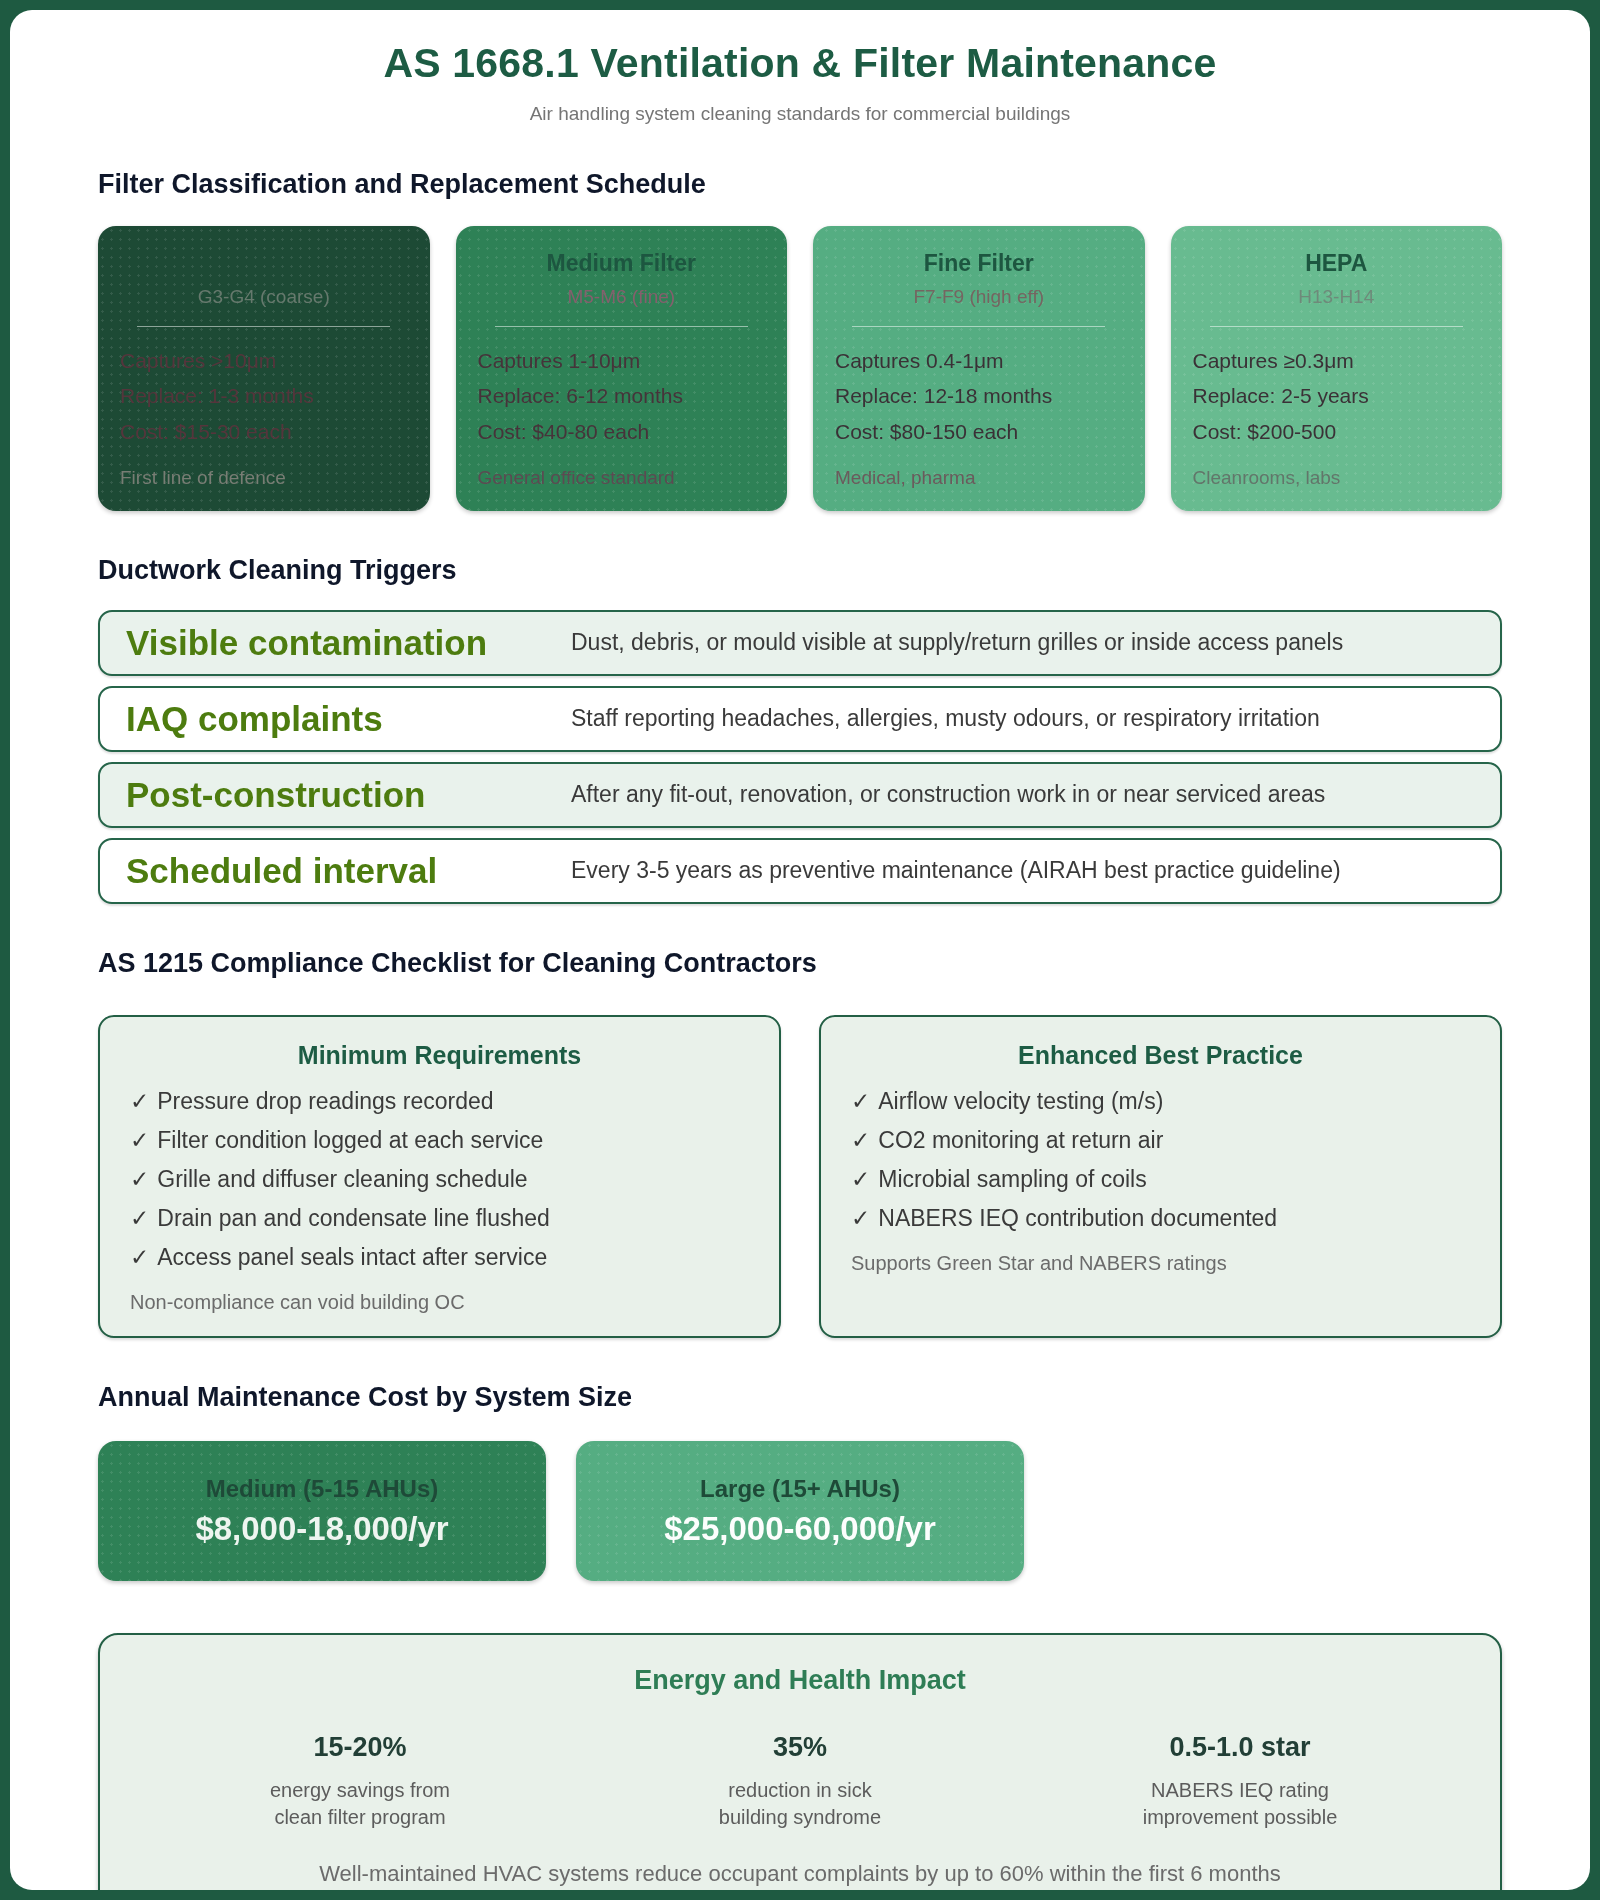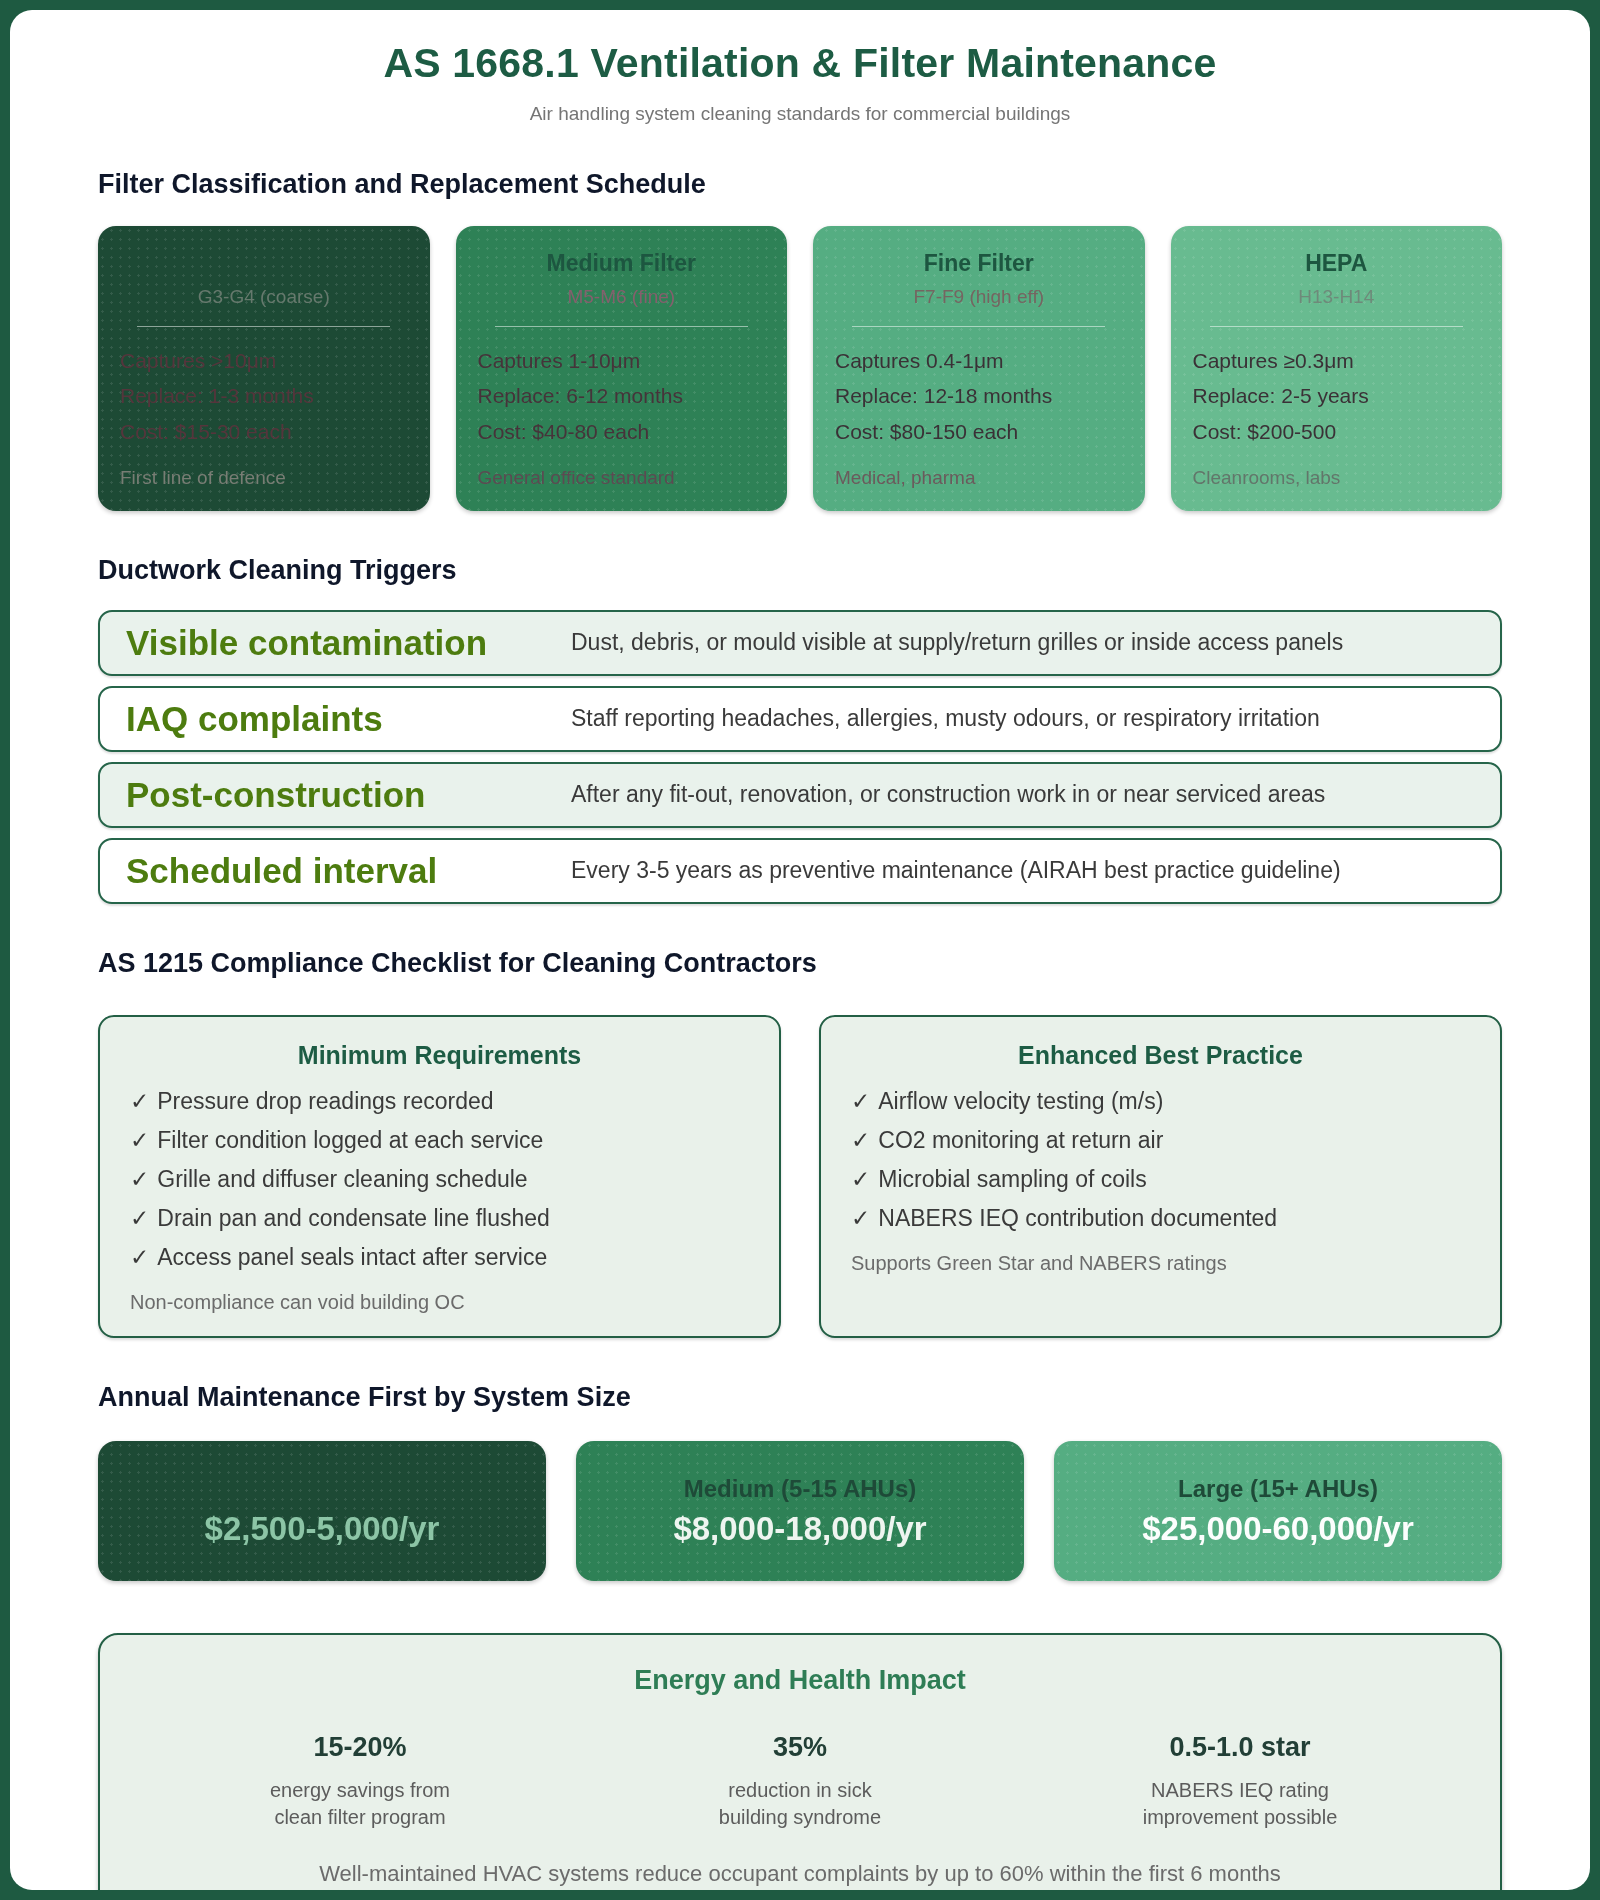--- a/index.html
+++ b/index.html
@@ -211,27 +211,23 @@
         <div class="citem"><span class="tick">✓</span><span>Airflow velocity testing (m/s)</span></div>
         <div class="citem"><span class="tick">✓</span><span>CO2 monitoring at return air</span></div>
         <div class="citem"><span class="tick">✓</span><span>Microbial sampling of coils</span></div>
         <div class="citem"><span class="tick">✓</span><span>NABERS IEQ contribution documented</span></div>
       </div>
       <div class="cnote">Supports Green Star and NABERS ratings</div>
     </div>
 
   </div>
 
-  <h2 class="section-heading">Annual Maintenance First by System Size</h2>
+  <h2 class="section-heading">Annual Maintenance Cost by System Size</h2>
   <div class="cost-grid">
 
-    <div class="costcard c1 cost1">
-      <div class="costlabel"></div>
-      <div class="costvalue">$2,500-5,000/yr</div>
-    </div>
     <div class="costcard c2 cost2">
       <div class="costlabel">Medium (5-15 AHUs)</div>
       <div class="costvalue">$8,000-18,000/yr</div>
     </div>
     <div class="costcard c3 cost3">
       <div class="costlabel">Large (15+ AHUs)</div>
       <div class="costvalue">$25,000-60,000/yr</div>
     </div>
 
   </div>

